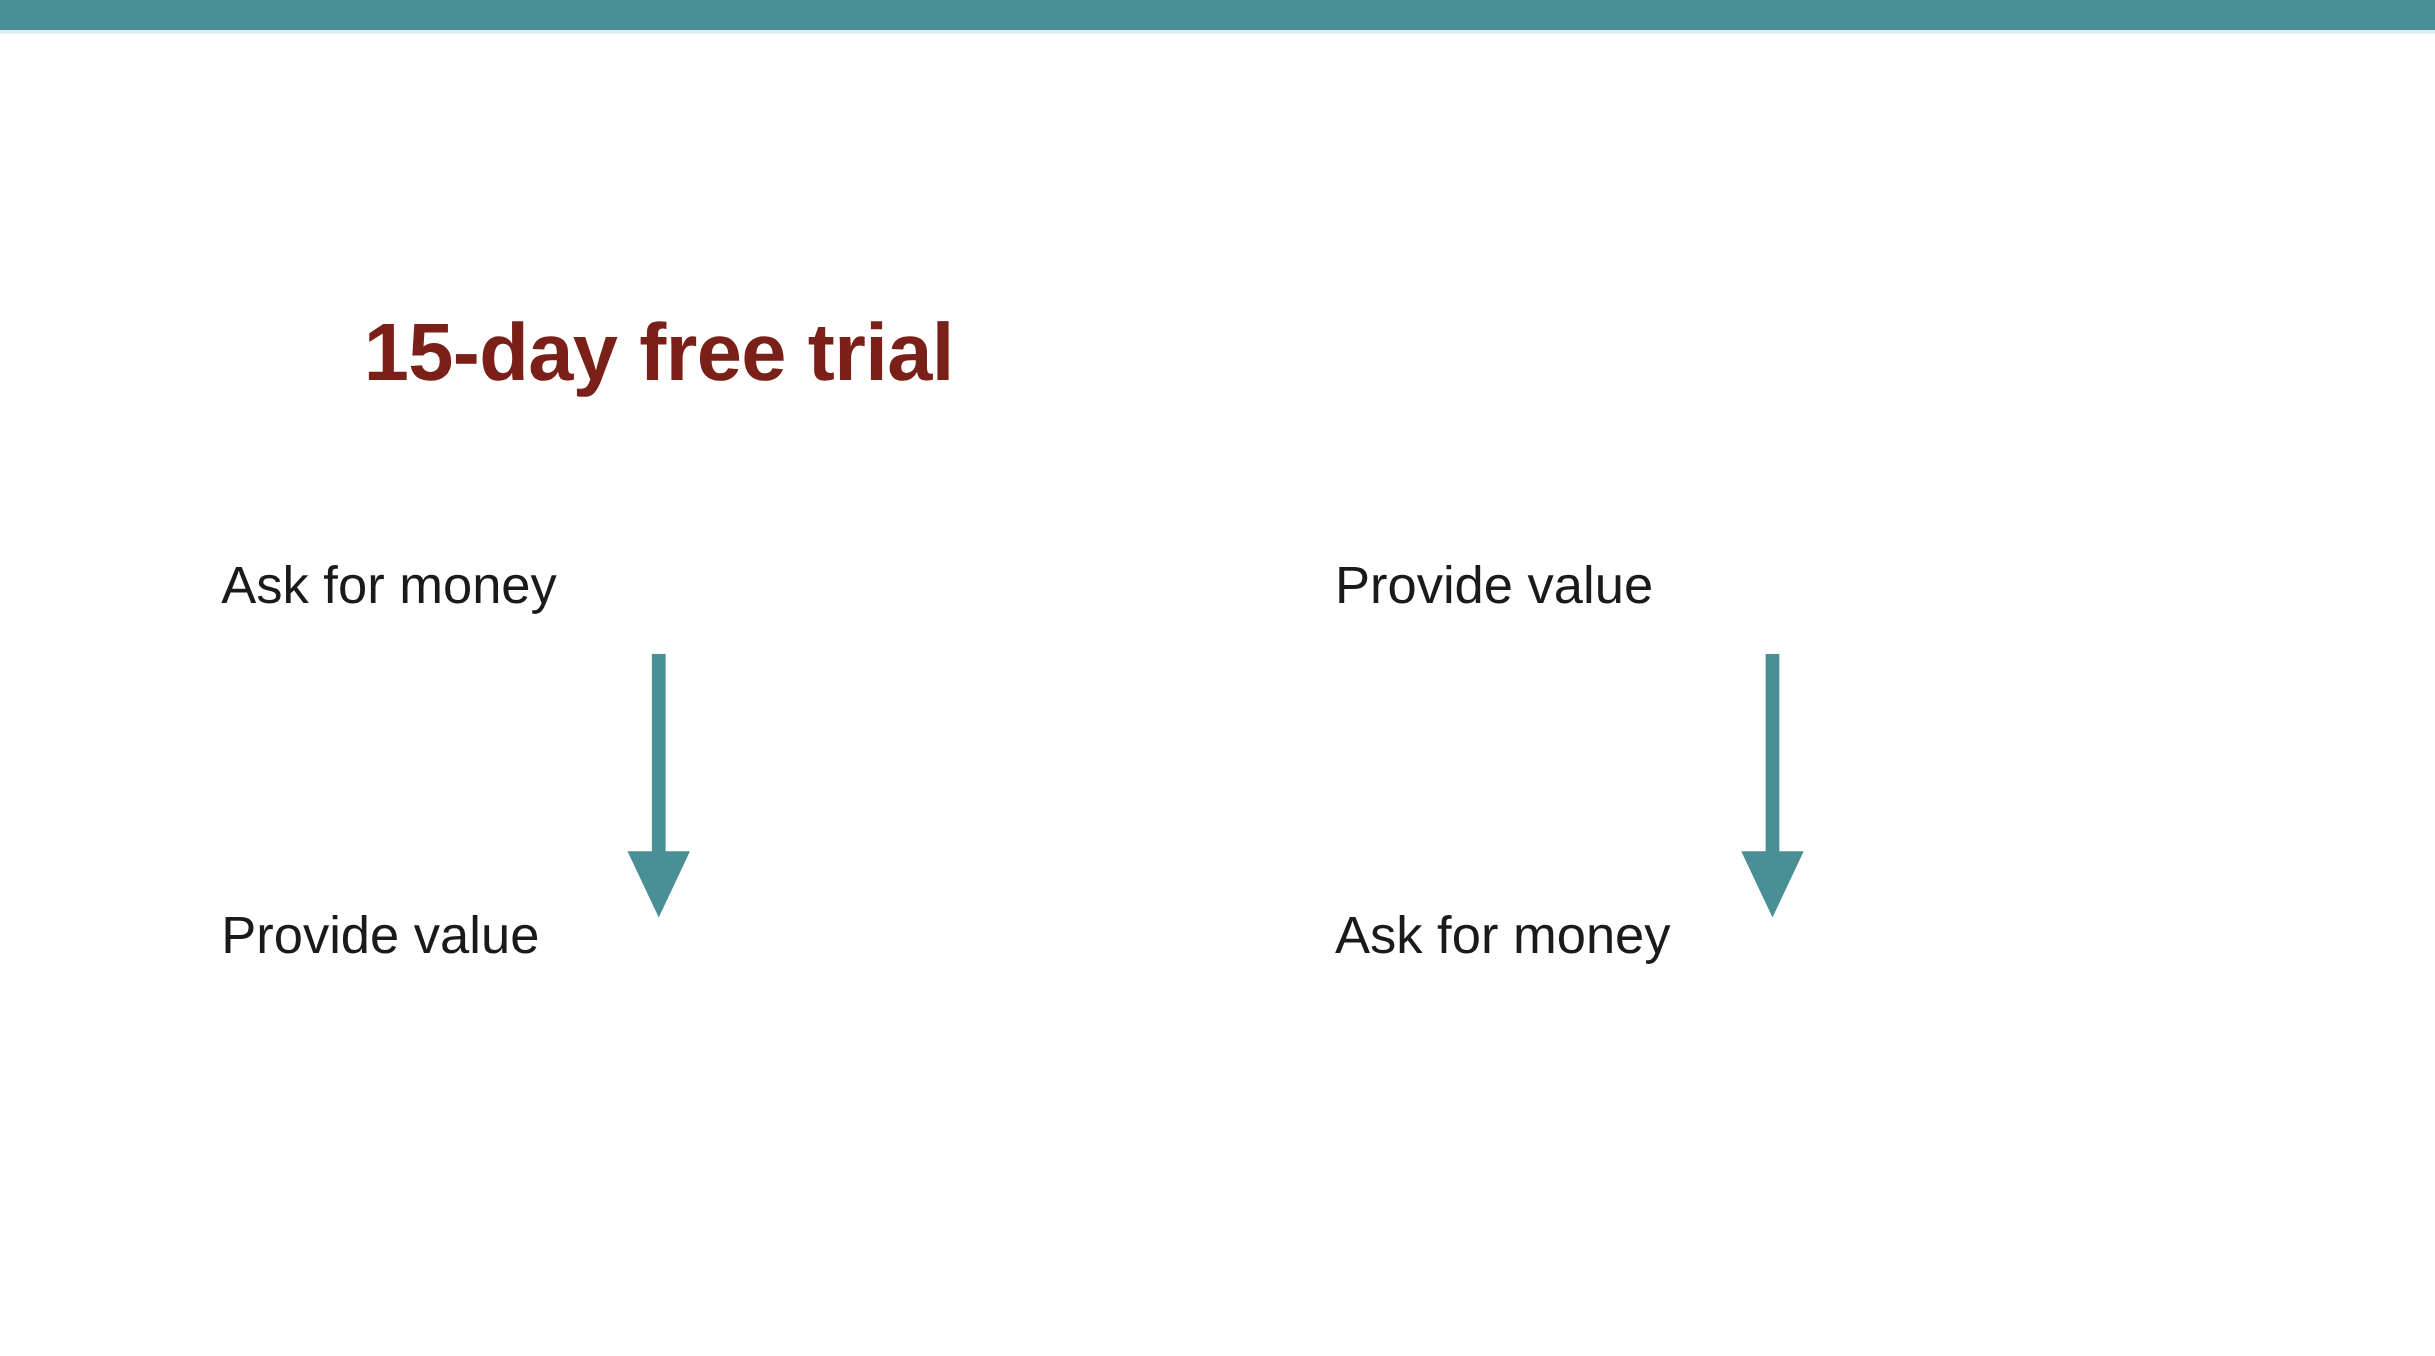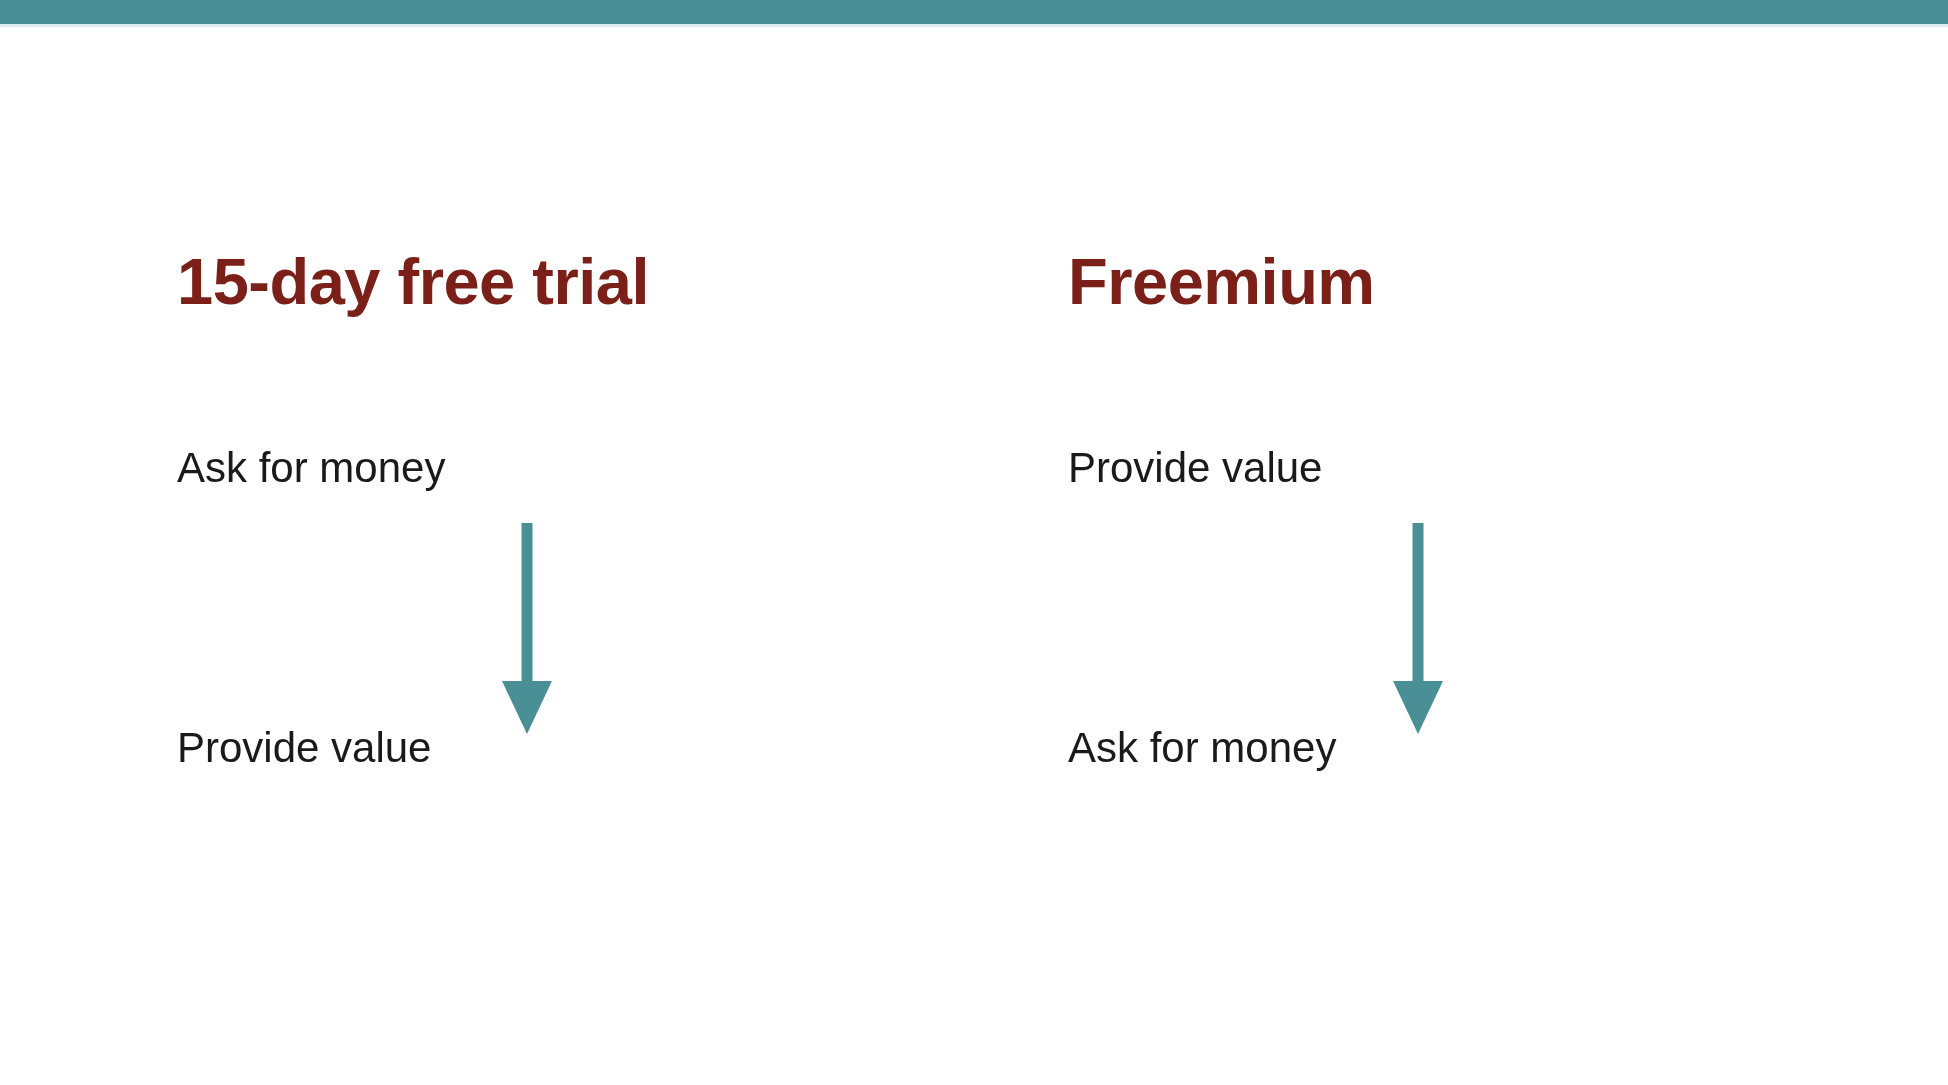--- a/index.html
+++ b/index.html
@@ -55,21 +55,21 @@
     width: 700px;
     height: 1058px;
   }
   .column-left  { left: 177px; }
   .column-right { left: 1068px; }
 
   .col-title {
     position: absolute;
     top: 222px;
     width: 700px;
-    text-align: left;
+    text-align: center;
     font-size: 65px;
     font-weight: bold;
     color: #7b2019;
     letter-spacing: -0.5px;
     line-height: 1;
     white-space: nowrap;
   }
 
   .col-step {
     position: absolute;
@@ -117,21 +117,20 @@
         <svg class="arrow-svg" width="52" height="212" viewBox="0 0 52 212">
           <rect x="20.5" y="0" width="11" height="160" fill="#4a8f96"></rect>
           <polygon points="1,158 51,158 26,211" fill="#4a8f96"></polygon>
         </svg>
       </div>
 
       <div class="col-step col-step-bottom" style="color: rgb(26, 26, 26);">Provide value</div>
     </div>
 
     <div class="column column-right">
-      <div class="col-title" style="color: rgb(123, 32, 25);">Freemium</div>
 
       <div class="col-step col-step-top" style="color: rgb(26, 26, 26);">Provide value</div>
 
       <div class="arrow-wrap">
         <svg class="arrow-svg" width="52" height="212" viewBox="0 0 52 212">
           <rect x="20.5" y="0" width="11" height="160" fill="#4a8f96"></rect>
           <polygon points="1,158 51,158 26,211" fill="#4a8f96"></polygon>
         </svg>
       </div>
 

